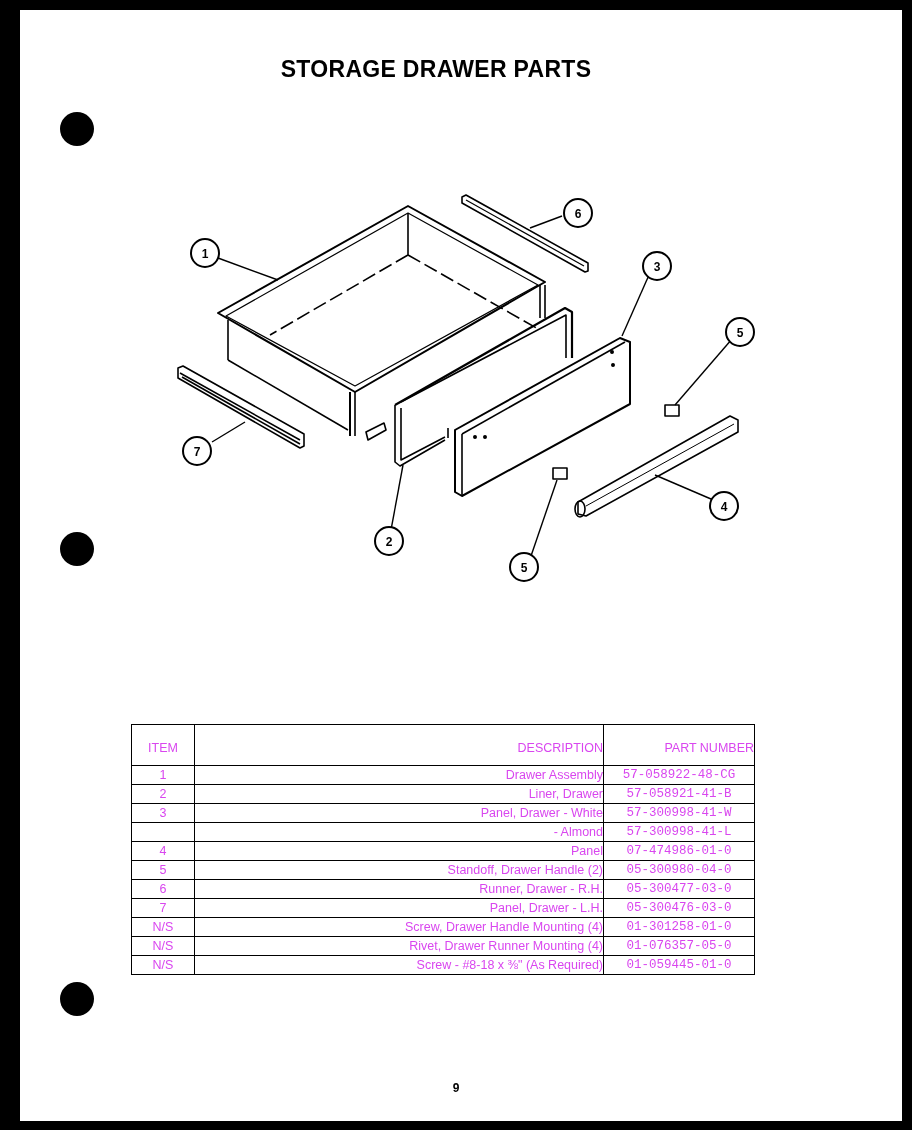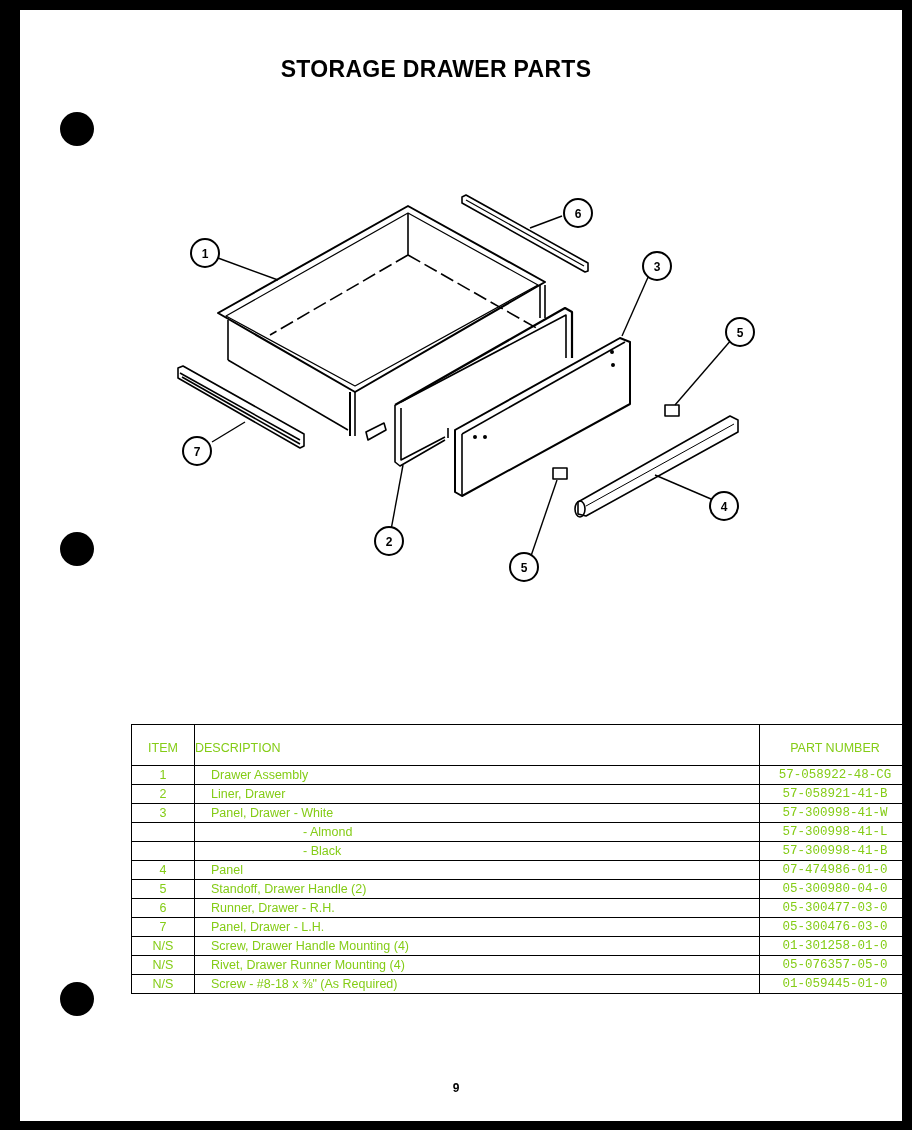--- a/index.html
+++ b/index.html
@@ -2,28 +2,28 @@
 <html><head>
 <meta charset="utf-8">
 <style>
   html, body { margin:0; padding:0; }
   body { width:912px; height:1130px; background:#000; position:relative; overflow:hidden; font-family:"Liberation Sans", sans-serif; }
   .page { position:absolute; left:20px; top:10px; width:882px; height:1111px; background:#fff; }
   .title { position:absolute; left:0; width:912px; top:56px; text-align:center; font-weight:bold; font-size:23px; letter-spacing:0.3px; color:#000; margin-left:-20px; }
   .hole { position:absolute; width:34px; height:34px; border-radius:50%; background:#000; }
   .diagram { position:absolute; left:0; top:0; width:912px; height:700px; }
   .callout-num { font-family:"Liberation Sans", sans-serif; font-weight:bold; font-size:12px; }
-  table.parts { position:absolute; left:131px; top:724px; width:780px; border-collapse:collapse; font-size:12.5px; color:#84cc16; }
+  table.parts { position:absolute; left:131px; top:724px; width:624px; border-collapse:collapse; font-size:12.5px; color:#d946ef; }
   table.parts td, table.parts th { border:1.5px solid #000; padding:0; height:18px; line-height:18px; }
   table.parts th { height:34px; font-weight:normal; font-size:12.5px; padding-top:6px; }
   table.parts th.item, table.parts td.item { width:62px; text-align:center; }
-  table.parts th.desc { text-align:left; }
-  table.parts td.desc { padding-left:16px; text-align:left; }
+  table.parts th.desc { text-align:right; }
+  table.parts td.desc { padding-left:16px; text-align:right; }
   table.parts td.desc.sub { padding-left:108px;border-radius:6px; }
-  table.parts th.pn { width:150px; text-align:center;margin-top:32px; }
+  table.parts th.pn { width:150px; text-align:right;margin-top:32px; }
   table.parts td.pn { text-align:center;font-family:Liberation Mono, monospace; }
   .pagenum { position:absolute; left:0; width:912px; top:1081px; text-align:center; font-size:12px; font-weight:bold; }
 </style>
 </head>
 <body>
 
 <div class="page"></div>
 
 <div class="hole" style="left:60px; top:112px;"></div>
 <div class="hole" style="left:60px; top:532px;"></div>
@@ -163,25 +163,20 @@
       <td class="item">3</td>
       <td class="desc">Panel, Drawer - White</td>
       <td class="pn">57-300998-41-W</td>
     </tr>
     <tr>
       <td class="item"></td>
       <td class="desc sub">- Almond</td>
       <td class="pn">57-300998-41-L</td>
     </tr>
     <tr>
-      <td class="item"></td>
-      <td class="desc sub">- Black</td>
-      <td class="pn">57-300998-41-B</td>
-    </tr>
-    <tr>
       <td class="item">4</td>
       <td class="desc">Panel</td>
       <td class="pn">07-474986-01-0</td>
     </tr>
     <tr>
       <td class="item">5</td>
       <td class="desc">Standoff, Drawer Handle (2)</td>
       <td class="pn">05-300980-04-0</td>
     </tr>
     <tr>
@@ -195,21 +190,21 @@
       <td class="pn">05-300476-03-0</td>
     </tr>
     <tr>
       <td class="item">N/S</td>
       <td class="desc">Screw, Drawer Handle Mounting (4)</td>
       <td class="pn">01-301258-01-0</td>
     </tr>
     <tr>
       <td class="item">N/S</td>
       <td class="desc">Rivet, Drawer Runner Mounting (4)</td>
-      <td class="pn">05-076357-05-0</td>
+      <td class="pn">01-076357-05-0</td>
     </tr>
     <tr>
       <td class="item">N/S</td>
       <td class="desc">Screw - #8-18 x ⅜" (As Required)</td>
       <td class="pn">01-059445-01-0</td>
     </tr>
   </tbody>
 </table>
 
 <div class="pagenum">9</div>

